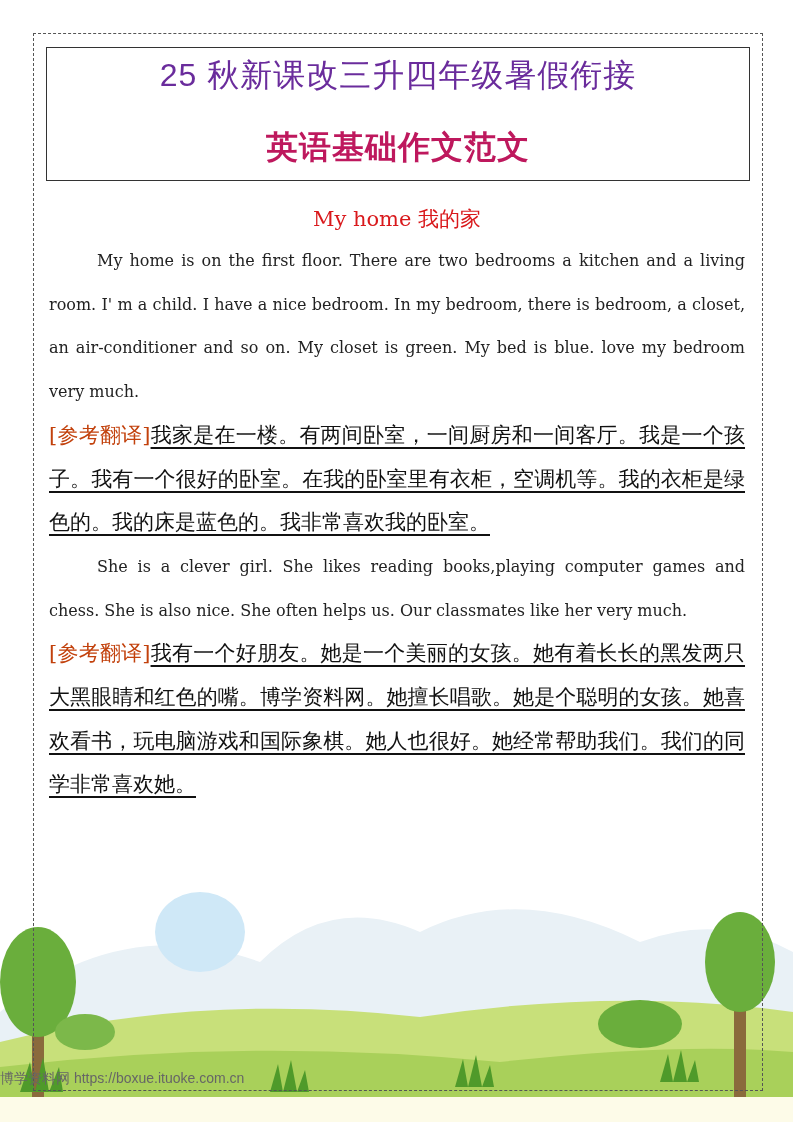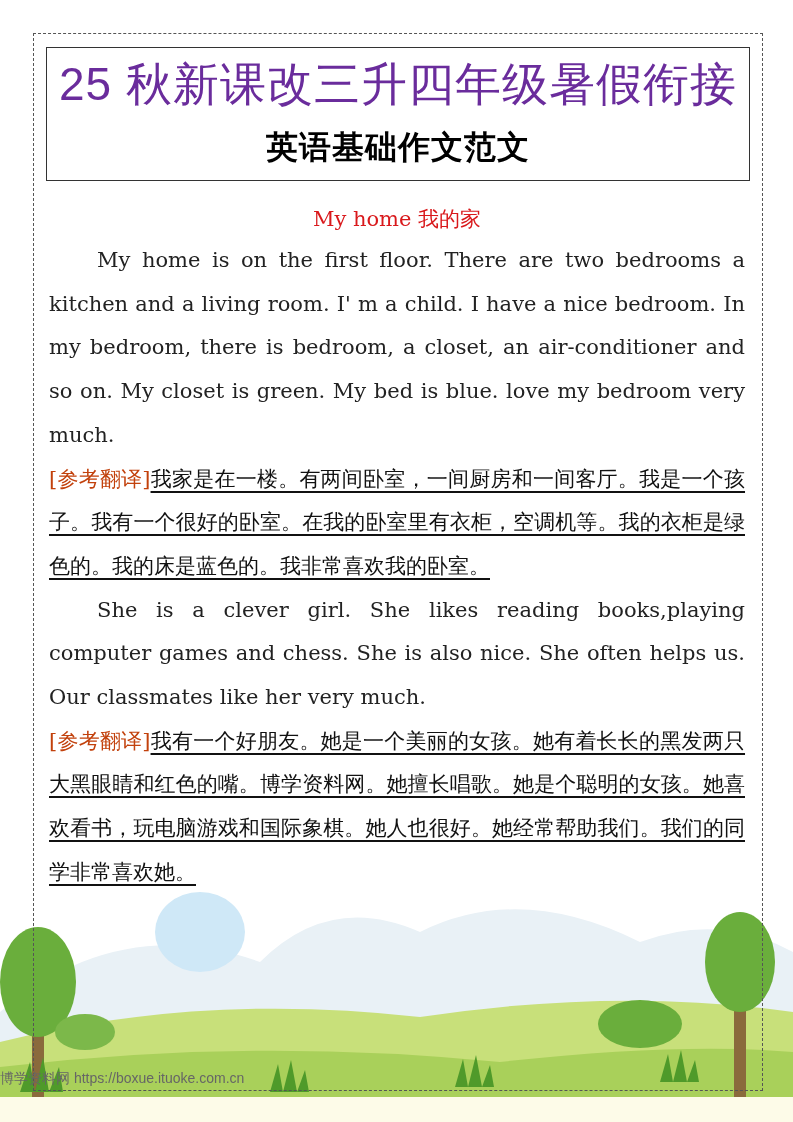--- a/index.html
+++ b/index.html
@@ -14,32 +14,32 @@
       position:absolute; left:33px; top:33px; width:728px; height:1056px;
       border:1px dashed #555; z-index:2; pointer-events:none;
     }
     .title-box {
       position:absolute; left:46px; top:47px; width:702px; height:132px;
       border:1px solid #333; background:#fff; z-index:3;
     }
     .main-title {
       position:absolute; left:0; right:0; top:6px; text-align:center;
       font-family:"Liberation Sans","DejaVu Sans",sans-serif;
-      font-size:46px; color:#6a2c9c; letter-spacing:1px; white-space:nowrap;
+      font-size:32px; color:#6a2c9c; letter-spacing:1px; white-space:nowrap;
     }
     .sub-title {
       position:absolute; left:0; right:0; top:78px; text-align:center;
-      font-size:32px; font-weight:bold; color:#000000; letter-spacing:1px;
+      font-size:32px; font-weight:bold; color:#be185d; letter-spacing:1px;
     }
     .content { position:absolute; left:49px; width:696px; top:186px; z-index:3; }
     .section-title {
       text-align:center; color:#d9191c; font-size:21px; line-height:40px; height:40px;margin-top:13px;
     }
     .para {
-      font-size:21px; line-height:43.7px; color:#222; text-align:justify;
+      font-size:16px; line-height:43.7px; color:#222; text-align:justify;
       text-align-last:left;
     }
     .para.indent { text-indent:48px; }
     .trans {
       font-size:21px; line-height:43.7px; color:#111; text-align:justify;
     }
     .trans .tag { color:#c2410c; }
     .trans .cn { text-decoration:underline; text-underline-offset:5px; text-decoration-thickness:1.5px; }
     .watermark {
       position:absolute; left:0; right:0; top:1070px; text-align:left;

